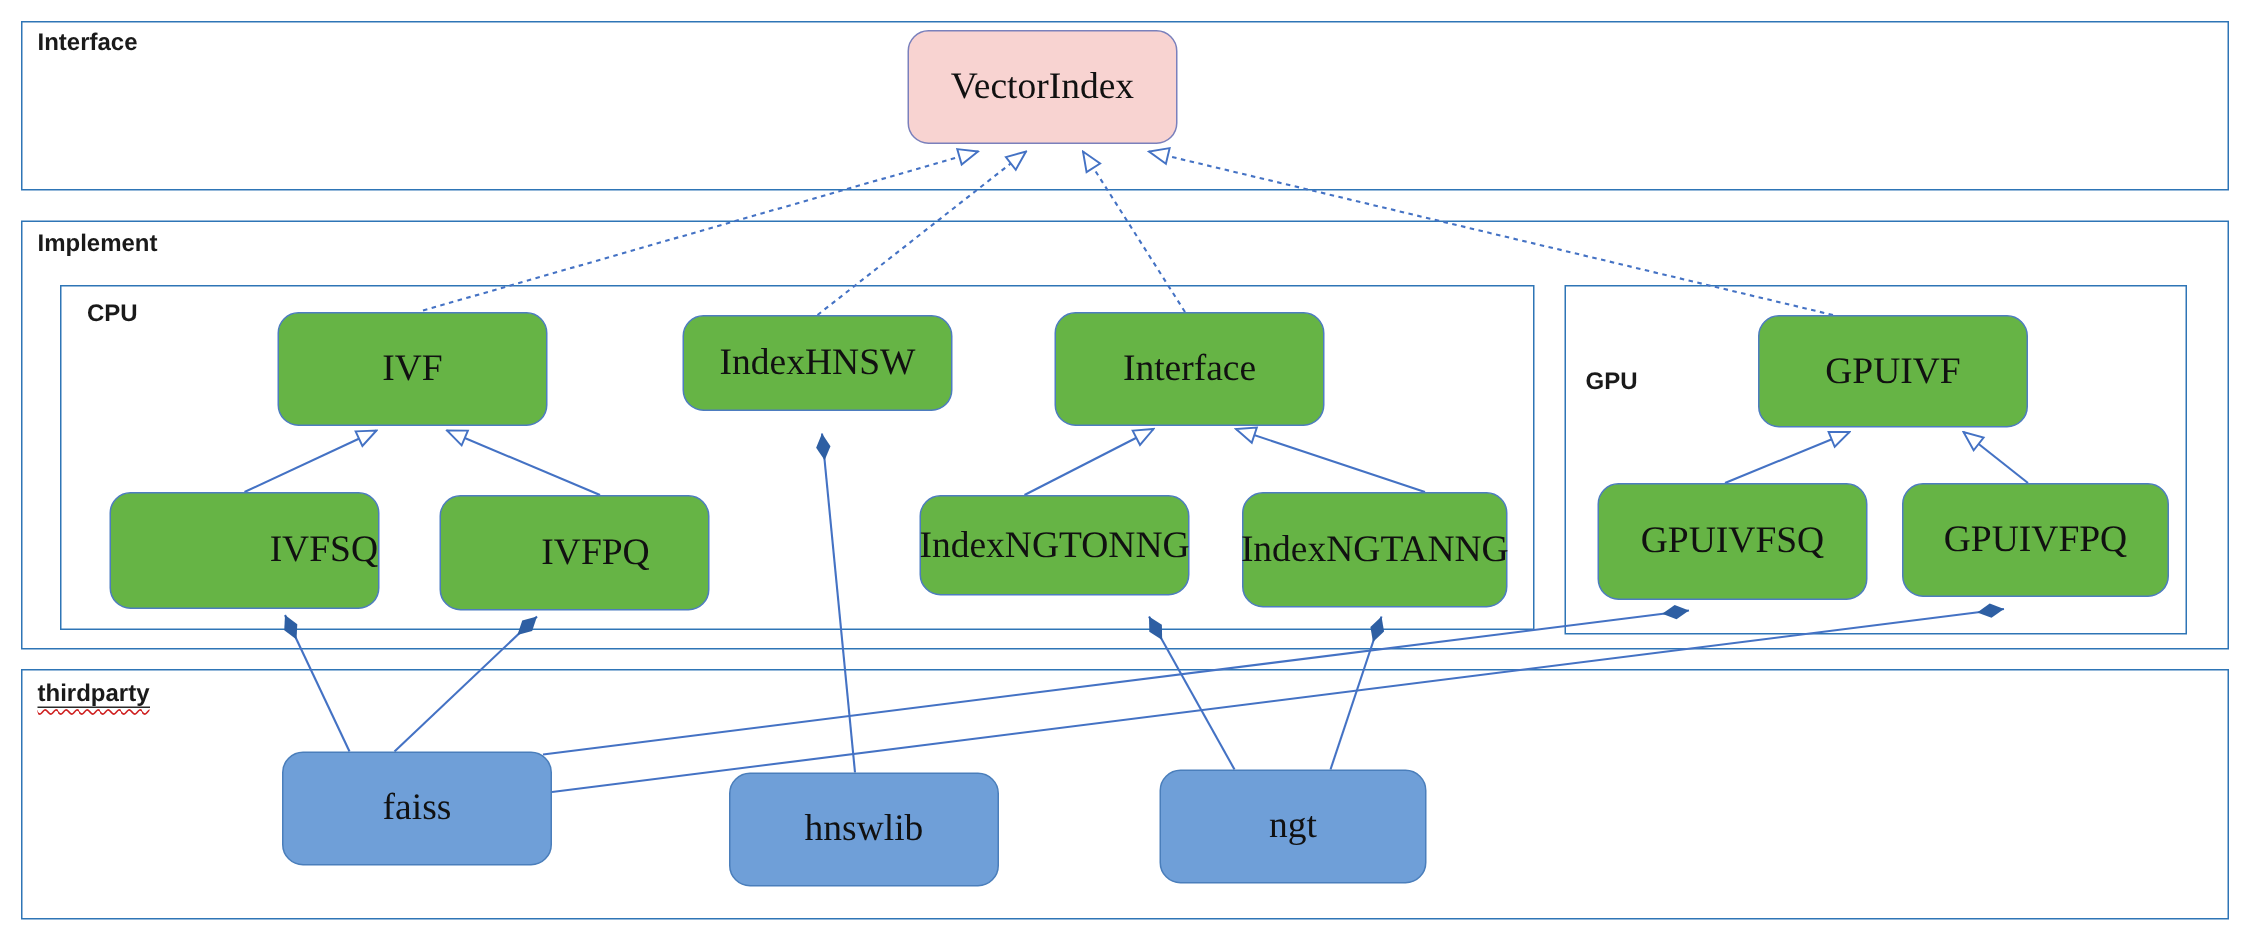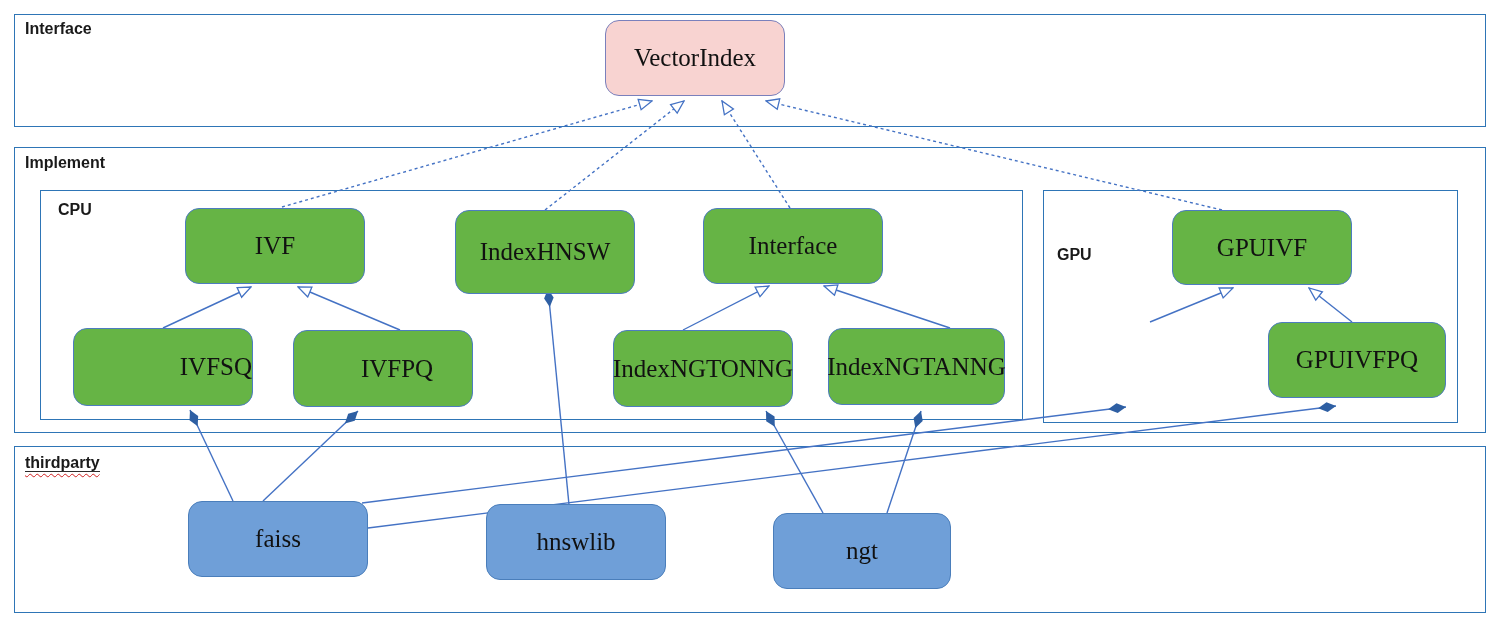--- a/index.html
+++ b/index.html
@@ -79,46 +79,49 @@
       <line class="edge composition" x1="570" y1="515" x2="548" y2="289" stroke="#4472c4" stroke-width="1.4" marker-end="url(#mk-diamond)"></line>
       <line class="edge composition" x1="823" y1="513" x2="766" y2="411" stroke="#4472c4" stroke-width="1.4" marker-end="url(#mk-diamond)"></line>
       <line class="edge composition" x1="887" y1="513" x2="921" y2="411" stroke="#4472c4" stroke-width="1.4" marker-end="url(#mk-diamond)"></line>
     </svg>
 <div class="node" style="left: 605px; top: 20px; width: 180px; height: 76px; background: rgb(248, 211, 209); border: 1.6px solid rgb(122, 128, 188);">
       <span class="node-label">VectorIndex</span>
     </div>
     <div class="node" style="left: 185px; top: 208px; width: 180px; height: 76px; background: rgb(102, 180, 69); border: 1.6px solid rgb(77, 124, 192);">
       <span class="node-label">IVF</span>
     </div>
-    <div class="node" style="left: 455px; top: 210px; width: 180px; height: 84px; background: rgb(102, 180, 69); border: 1.6px solid rgb(77, 124, 192);">
+    <div class="node" style="left: 455px; top: 210px; width: 180px; height: 64px; background: rgb(102, 180, 69); border: 1.6px solid rgb(77, 124, 192);">
       <span class="node-label">IndexHNSW</span>
     </div>
     <div class="node" style="left: 703px; top: 208px; width: 180px; height: 76px; background: rgb(102, 180, 69); border: 1.6px solid rgb(77, 124, 192);">
       <span class="node-label">Interface</span>
     </div>
     <div class="node" style="left: 73px; top: 328px; width: 180px; height: 78px; background: rgb(102, 180, 69); border: 1.6px solid rgb(77, 124, 192); justify-content: flex-end;">
       <span class="node-label">IVFSQ</span>
     </div>
     <div class="node" style="left: 293px; top: 330px; width: 180px; height: 77px; background: rgb(102, 180, 69); border: 1.6px solid rgb(77, 124, 192); padding-left: 28px;">
       <span class="node-label">IVFPQ</span>
     </div>
-    <div class="node" style="left: 613px; top: 330px; width: 180px; height: 77px; background: rgb(102, 180, 69); border: 1.6px solid rgb(77, 124, 192);">
+    <div class="node" style="left: 613px; top: 330px; width: 180px; height: 67px; background: rgb(102, 180, 69); border: 1.6px solid rgb(77, 124, 192);">
       <span class="node-label">IndexNGTONNG</span>
     </div>
     <div class="node" style="left: 828px; top: 328px; width: 177px; height: 77px; background: rgb(102, 180, 69); border: 1.6px solid rgb(77, 124, 192);">
       <span class="node-label">IndexNGTANNG</span>
     </div>
     <div class="node" style="left: 1172px; top: 210px; width: 180px; height: 75px; background: rgb(102, 180, 69); border: 1.6px solid rgb(77, 124, 192);">
       <span class="node-label">GPUIVF</span>
     </div>
+    <div class="node" style="left: 1065px; top: 322px; width: 180px; height: 78px; background: rgb(102, 180, 69); border: 1.6px solid rgb(77, 124, 192);">
+      <span class="node-label">GPUIVFSQ</span>
+    </div>
     <div class="node" style="left: 1268px; top: 322px; width: 178px; height: 76px; background: rgb(102, 180, 69); border: 1.6px solid rgb(77, 124, 192);">
       <span class="node-label">GPUIVFPQ</span>
     </div>
     <div class="node" style="left: 188px; top: 501px; width: 180px; height: 76px; background: rgb(111, 159, 216); border: 1.6px solid rgb(74, 126, 187);">
       <span class="node-label">faiss</span>
     </div>
-    <div class="node" style="left: 486px; top: 504px; width: 180px; height: 76px; background: rgb(111, 159, 216); border: 1.6px solid rgb(74, 126, 187);">
+    <div class="node" style="left: 486px; top: 515px; width: 180px; height: 76px; background: rgb(111, 159, 216); border: 1.6px solid rgb(74, 126, 187);">
       <span class="node-label">hnswlib</span>
     </div>
     <div class="node" style="left: 773px; top: 513px; width: 178px; height: 76px; background: rgb(111, 159, 216); border: 1.6px solid rgb(74, 126, 187);">
       <span class="node-label">ngt</span>
     </div>
   </div>
 
 </body></html>

